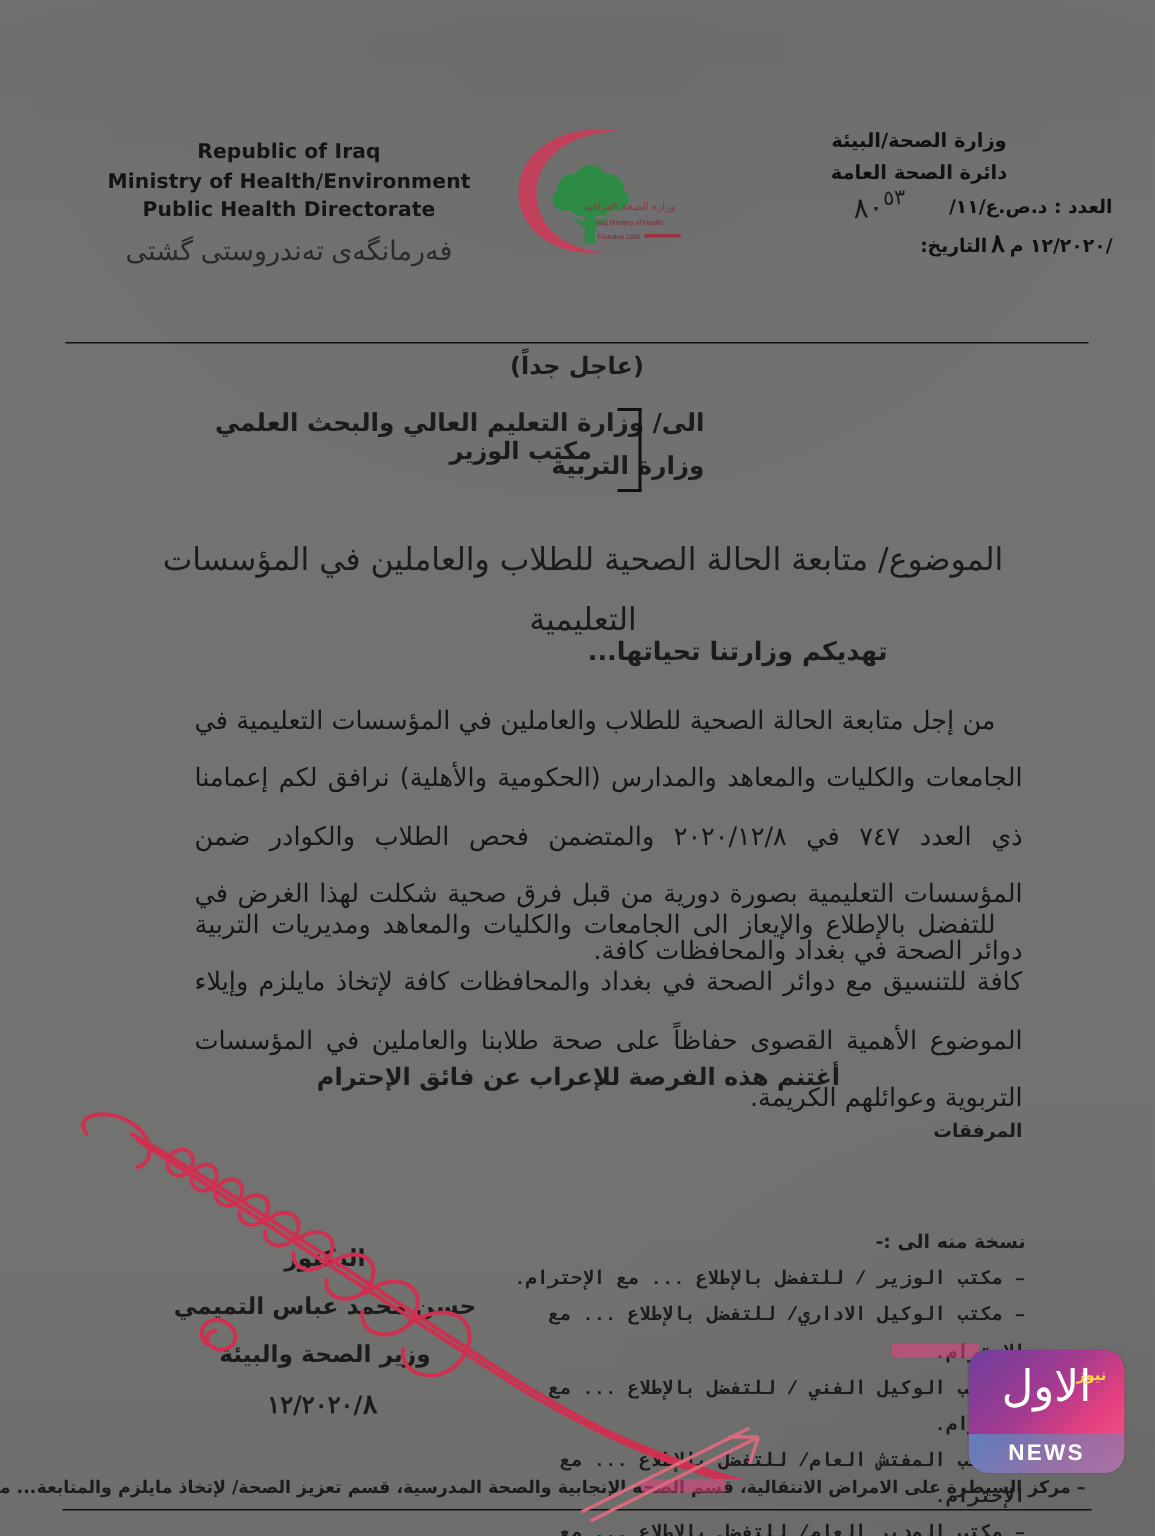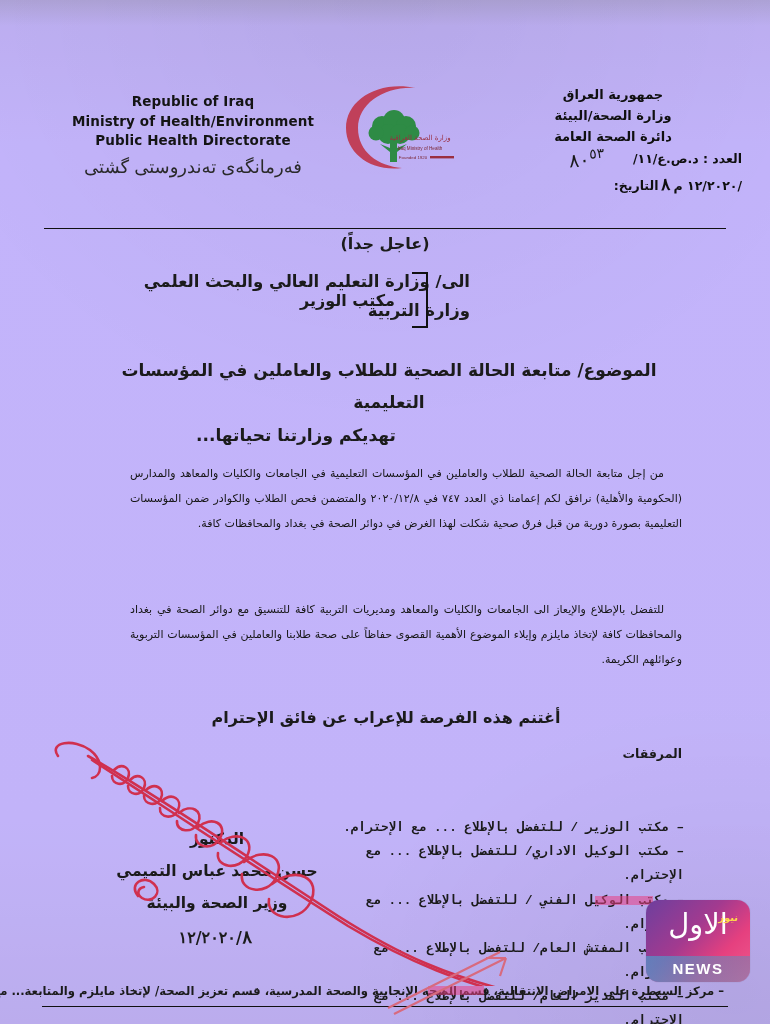--- a/index.html
+++ b/index.html
@@ -6,21 +6,21 @@
   html, body {
     margin: 0;
     padding: 0;
     background: #ffffff;
   }
   .page {
     position: relative;
     width: 770px;
     height: 1024px;
     margin: 0 auto;
-    background: #c4b5fd;
+    background: #737373;
     overflow: hidden;
     font-family: "DejaVu Sans", "Liberation Sans", sans-serif;
     color: #1b1b1b;
   }
   
   .scan-shade {
     position: absolute;
     inset: 0;
     pointer-events: none;
     background:
@@ -176,40 +176,40 @@
     font-size: 16px;
     font-weight: bold;
   }
 
   .subject {
     position: absolute;
     top: 354px;
     left: 96px;
     right: 88px;
     text-align: center;
-    font-size: 17px;
-    font-weight: bold;
+    font-size: 21px;
+    font-weight: normal;
     line-height: 1.9;
   }
   .greeting {
     position: absolute;
     top: 425px;
     left: 0;
     right: 178px;
-    text-align: center;
+    text-align: right;
     font-size: 17px;
     font-weight: bold;
   }
 
   .para {
     position: absolute;
     left: 130px;
     right: 88px;
     text-align: justify;
-    font-size: 11px;
+    font-size: 17px;
     line-height: 2.25;
     font-weight: normal;
     color: #161616;
   }
   .para.p1 { top: 462px; }
   .para.p2 { top: 598px; }
   .para .indent { display: inline-block; width: 18px; }
 
   .closing {
     position: absolute;
@@ -373,21 +373,20 @@
     <div class="header">
 
       <div class="hdr-en">
         <div>Republic of Iraq</div>
         <div>Ministry of Health/Environment</div>
         <div>Public Health Directorate</div>
         <div class="hdr-ku">فەرمانگەی تەندروستی گشتی</div>
       </div>
 
       <div class="hdr-ar">
-        <div>جمهورية العراق</div>
         <div>وزارة الصحة/البيئة</div>
         <div>دائرة الصحة العامة</div>
 
         <div class="ref-line">
           <span class="hand-num">
             <span>٨٠</span><small>٥٣</small>
           </span>
           <span>العدد : د.ص.ع/١١/</span>
         </div>
 
@@ -449,20 +448,21 @@
       <span class="indent"></span><span>للتفضل بالإطلاع والإيعاز الى الجامعات والكليات والمعاهد ومديريات التربية كافة للتنسيق مع دوائر الصحة في بغداد والمحافظات كافة لإتخاذ مايلزم وإيلاء الموضوع الأهمية القصوى حفاظاً على صحة طلابنا والعاملين في المؤسسات التربوية وعوائلهم الكريمة.</span>
     </div>
 
     <div class="closing">أغتنم هذه الفرصة للإعراب عن فائق الإحترام</div>
 
     <div class="attach">
       <div>المرفقات</div>
     </div>
 
     <div class="copies">
+      <div class="title">نسخة منه الى :-</div>
       <ul>
         <li>– مكتب الوزير / للتفضل بالإطلاع ... مع الإحترام.</li>
         <li>– مكتب الوكيل الاداري/ للتفضل بالإطلاع ... مع الإحترام.</li>
         <li>– مكتب الوكيل الفني / للتفضل بالإطلاع ... مع الإحترام.</li>
         <li>– مكتب المفتش العام/ للتفضل بالإطلاع ... مع الإحترام.</li>
         <li>– مكتب المدير العام/ للتفضل بالإطلاع ... مع الإحترام.</li>
       </ul>
     </div>
     <div class="copy-last">– مركز السيطرة على الامراض الانتقالية، قسم الصحة الإنجابية والصحة المدرسية، قسم تعزيز الصحة/ لإتخاذ مايلزم والمتابعة... مع الإحترام</div>
 

